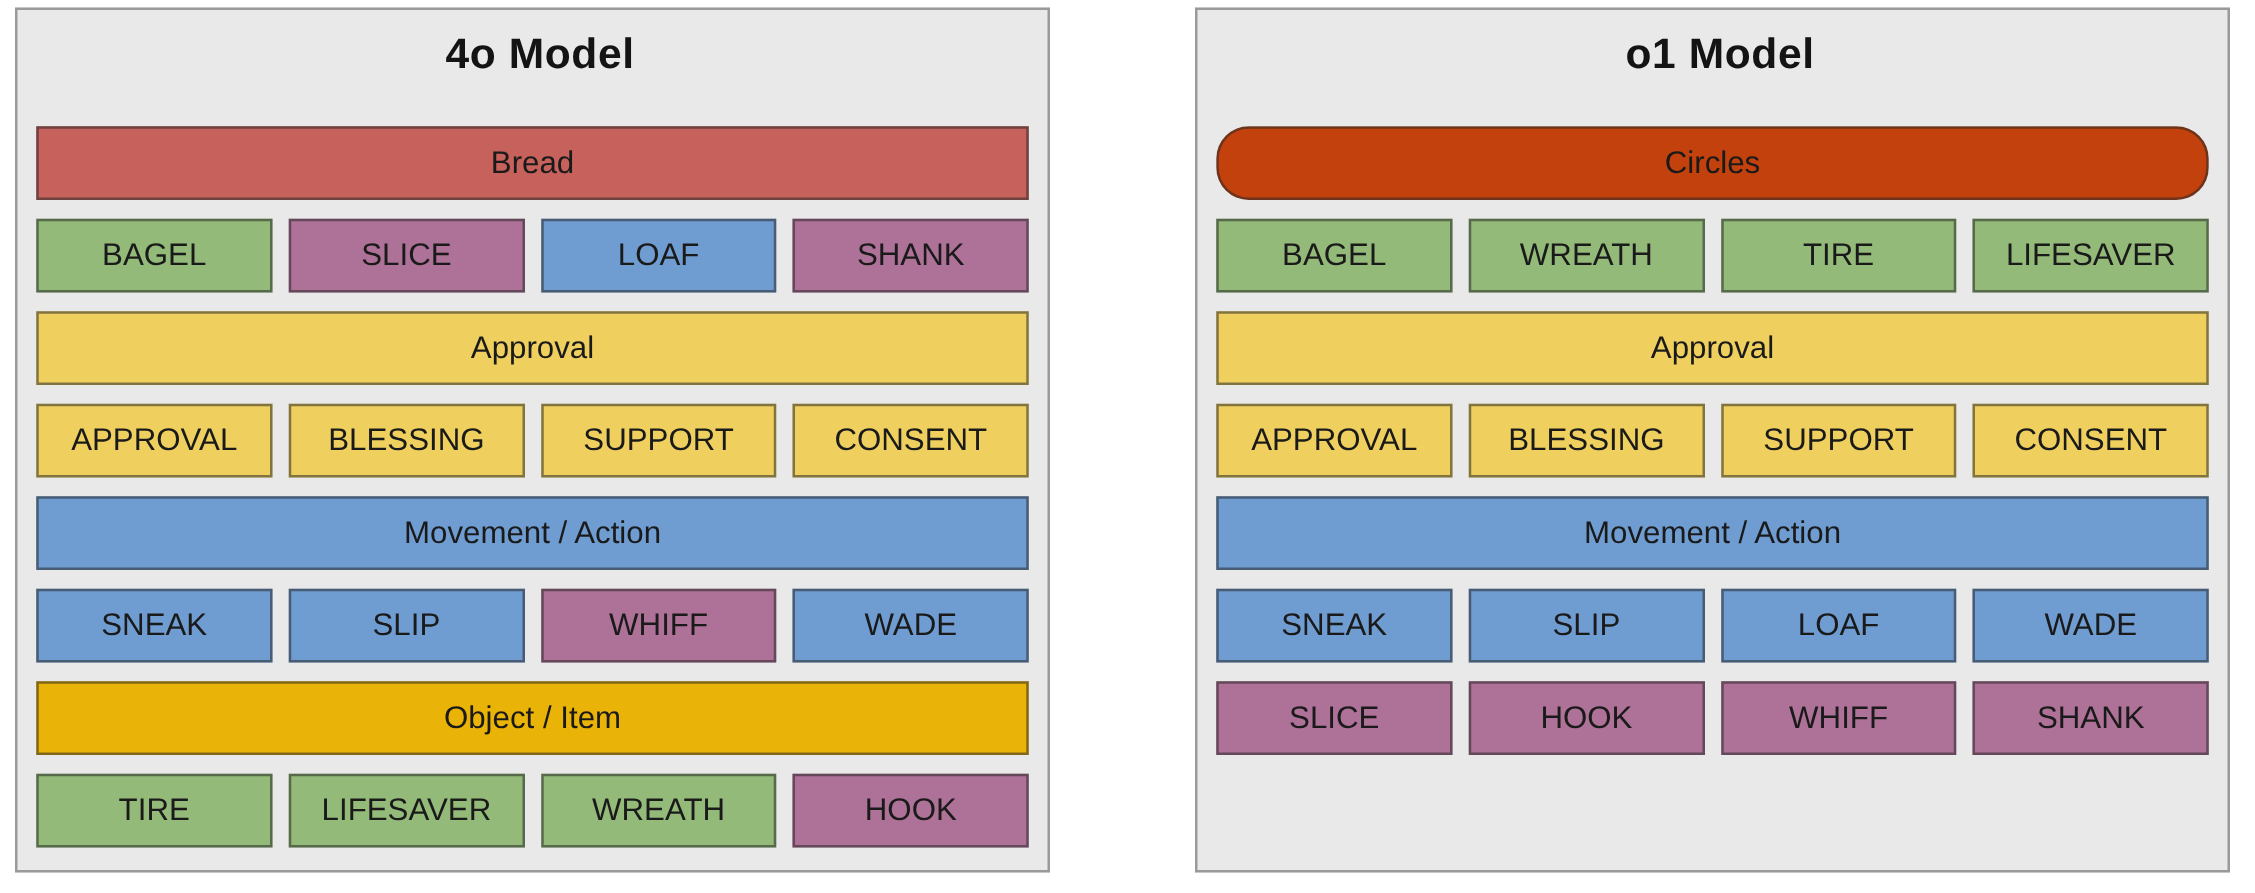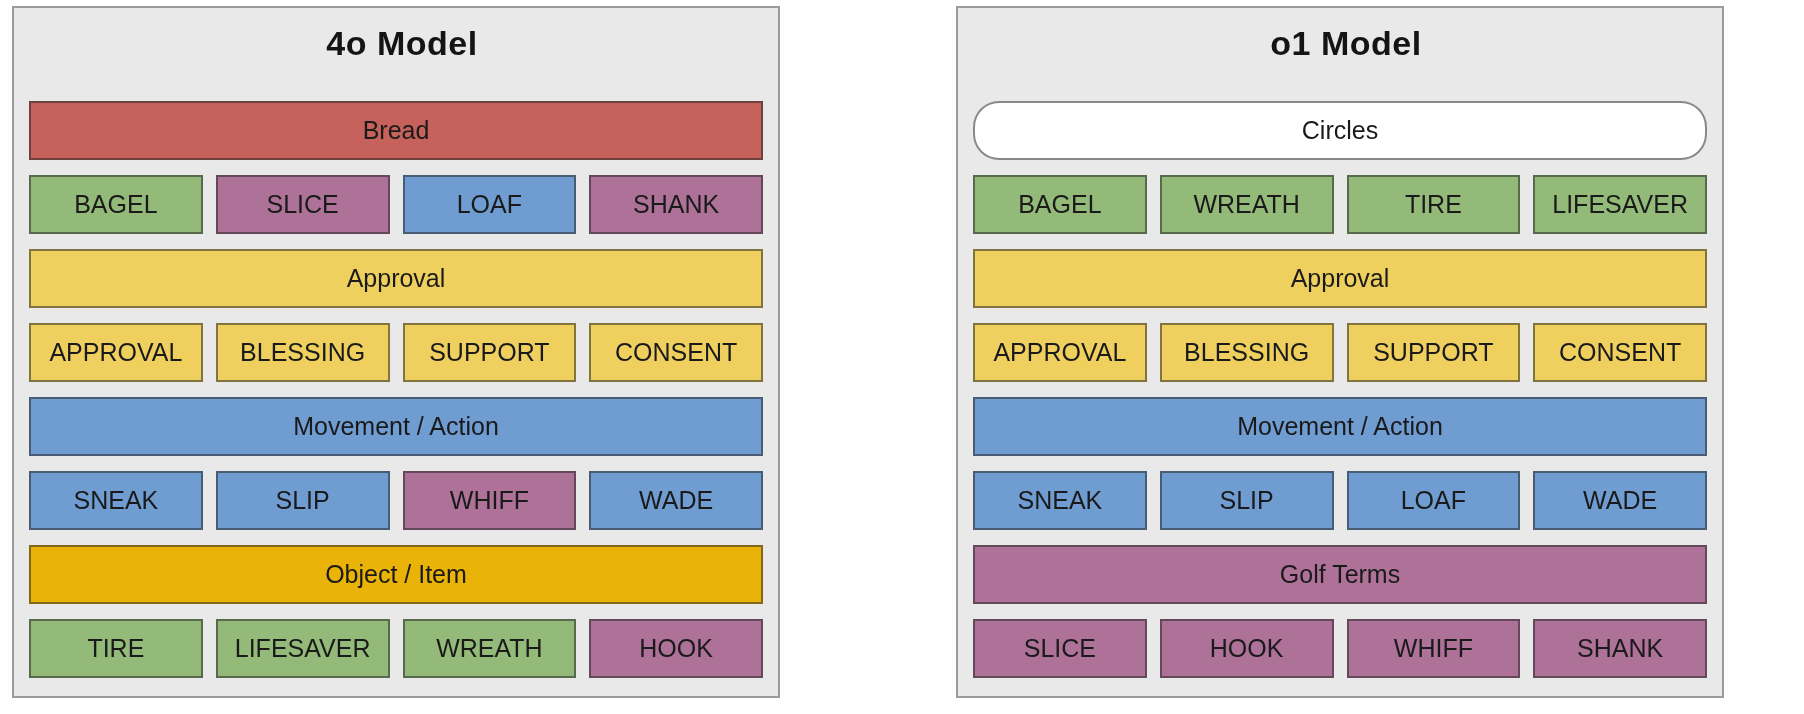--- a/index.html
+++ b/index.html
@@ -11,21 +11,21 @@
   .canvas {
     position: relative;
     width: 1804px;
     height: 714px;
     background: #ffffff;
     overflow: hidden;
   }
   .panel {
     position: absolute;
     top: 6px;
-    width: 768px;
+    width: 828px;
     height: 692px;
     background: #e9e9ea;
     border: 2px solid #9a9a9a;
     box-sizing: border-box;
     padding-left: 12px;
   }
   .panel-left  { left: 12px; }
   .panel-right { left: 956px; }
   .panel-title {
     margin: 16px 0 0 0;
@@ -107,42 +107,41 @@
           <div class="tile" style="background: rgb(147, 186, 120);">LIFESAVER</div>
           <div class="tile" style="background: rgb(147, 186, 120);">WREATH</div>
           <div class="tile" style="background: rgb(174, 113, 151);">HOOK</div>
         </div>
       </div>
   </section>
 
   <section class="panel panel-right">
     <h2 class="panel-title">o1 Model</h2>
     <div class="rows">
-        <div class="banner" style="background: #ffffff; border-radius: 26px;">Circles</div>
+        <div class="banner" style="background: #c2410c; border-radius: 26px;">Circles</div>
         <div class="tile-row">
           <div class="tile" style="background: rgb(147, 186, 120);">BAGEL</div>
           <div class="tile" style="background: rgb(147, 186, 120);">WREATH</div>
           <div class="tile" style="background: rgb(147, 186, 120);">TIRE</div>
           <div class="tile" style="background: rgb(147, 186, 120);">LIFESAVER</div>
         </div>
         <div class="banner" style="background: rgb(239, 208, 95);">Approval</div>
         <div class="tile-row">
           <div class="tile" style="background: rgb(239, 208, 95);">APPROVAL</div>
           <div class="tile" style="background: rgb(239, 208, 95);">BLESSING</div>
           <div class="tile" style="background: rgb(239, 208, 95);">SUPPORT</div>
           <div class="tile" style="background: rgb(239, 208, 95);">CONSENT</div>
         </div>
         <div class="banner" style="background: rgb(111, 156, 209);">Movement / Action</div>
         <div class="tile-row">
           <div class="tile" style="background: rgb(111, 156, 209);">SNEAK</div>
           <div class="tile" style="background: rgb(111, 156, 209);">SLIP</div>
           <div class="tile" style="background: rgb(111, 156, 209);">LOAF</div>
           <div class="tile" style="background: rgb(111, 156, 209);">WADE</div>
         </div>
-        <div class="banner" style="background: rgb(174, 113, 151);">Golf Terms</div>
         <div class="tile-row">
           <div class="tile" style="background: rgb(174, 113, 151);">SLICE</div>
           <div class="tile" style="background: rgb(174, 113, 151);">HOOK</div>
           <div class="tile" style="background: rgb(174, 113, 151);">WHIFF</div>
           <div class="tile" style="background: rgb(174, 113, 151);">SHANK</div>
         </div>
       </div>
   </section>
 
 </div>

